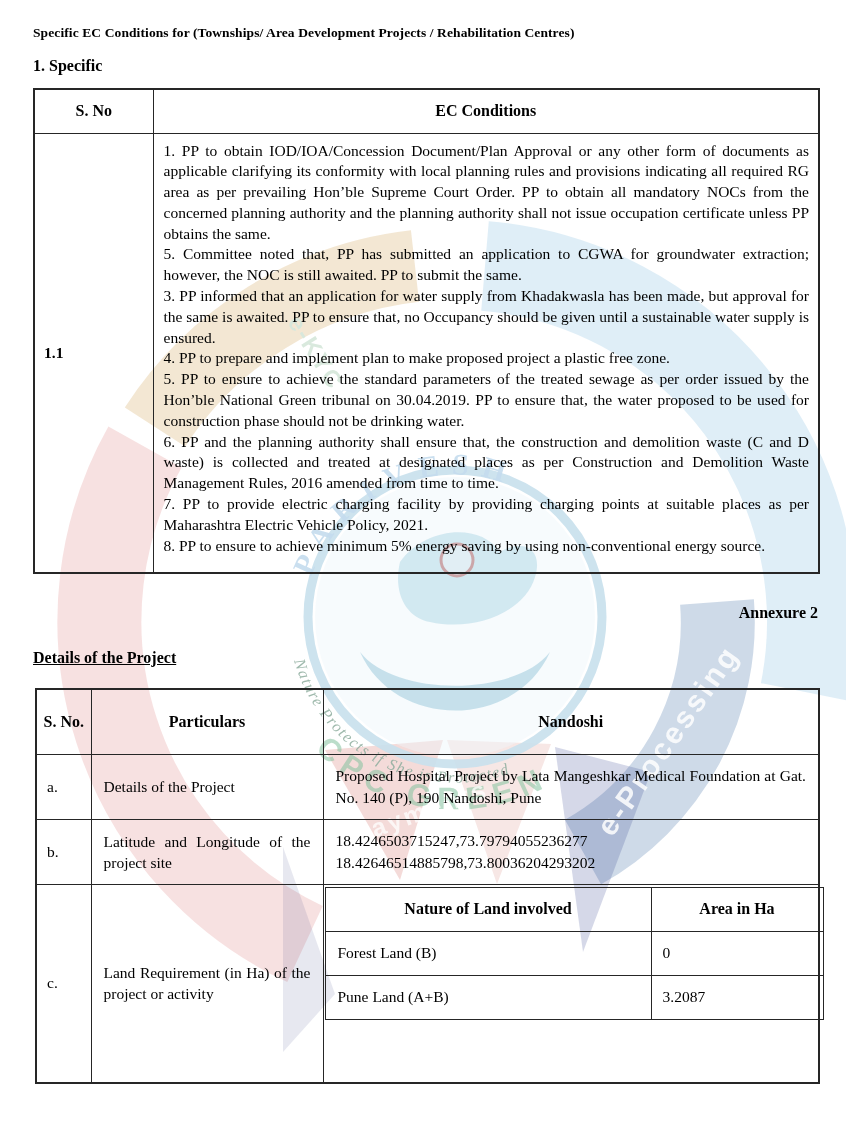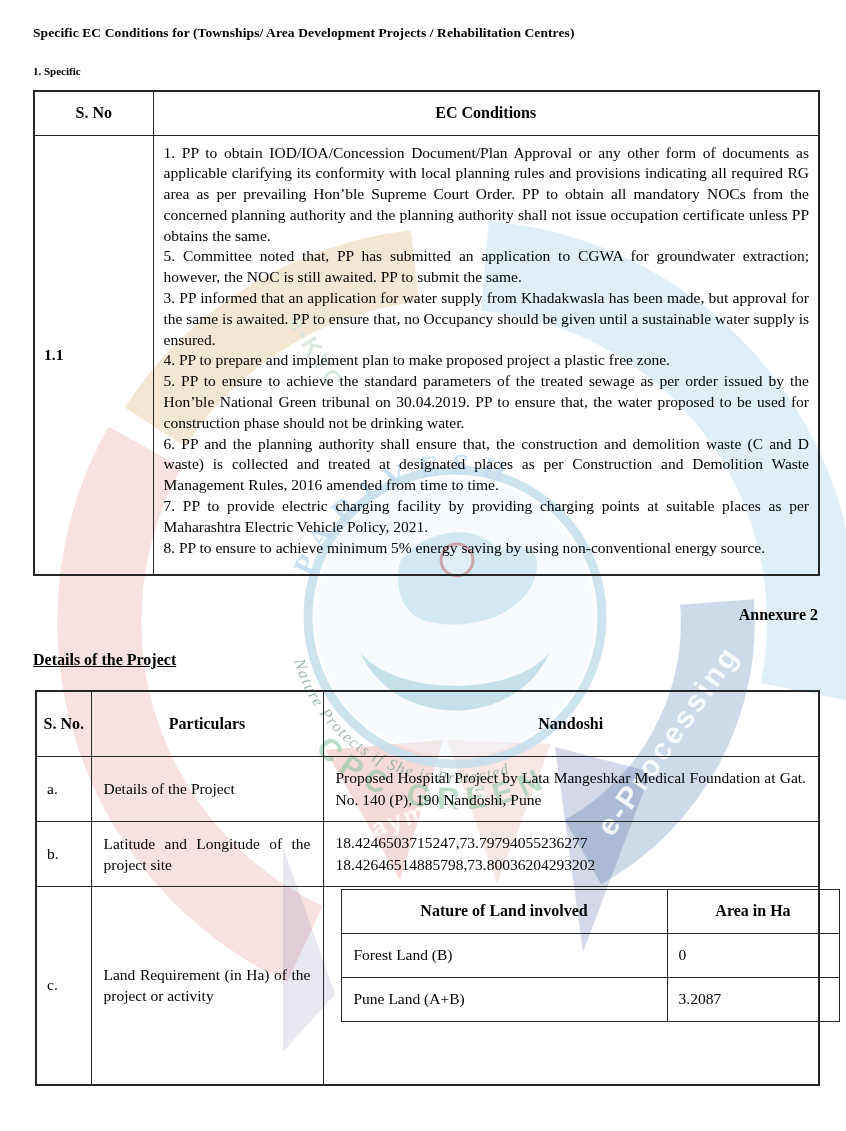--- a/index.html
+++ b/index.html
@@ -4,21 +4,21 @@
 <style>
   html,body{margin:0;padding:0;}
   body{
     width:846px;height:1131px;background:#ffffff;position:relative;overflow:hidden;
     font-family:"Liberation Serif", serif;color:#000;
   }
   .watermark{position:absolute;left:0;top:0;width:846px;height:1131px;z-index:0;}
   .content{position:absolute;left:0;top:4px;width:846px;height:1131px;z-index:1;}
 
   .doc-title{margin:21px 28px 0 33px;font-size:13.5px;font-weight:bold;letter-spacing:.1px;}
-  .section-heading{margin:24px 0 0 33px;font-size:11px;font-weight:bold;}
+  .section-heading{margin:16px 0 0 33px;font-size:16px;font-weight:bold;}
 
   table{border-collapse:collapse;table-layout:fixed;}
   th,td{border:1.6px solid #262626;}
   .ec-table{margin:13px 0 0 33px;width:785px;border:2px solid #262626;}
   .ec-table thead tr{height:44px;}
   .ec-table th{font-size:16px;font-weight:bold;text-align:center;vertical-align:middle;background:transparent;}
   .ec-body-row{height:440px;}
   .sno-cell{vertical-align:middle;font-weight:bold;font-size:15.5px;padding-left:9px;text-align:left;}
   .cond-cell{vertical-align:top;padding:7px 9px 6px 10px;}
   .cond-cell p{margin:0;font-size:15.5px;line-height:20.8px;text-align:justify;}
@@ -29,21 +29,21 @@
   .details-table{margin:21px 0 0 35px;width:783px;border:2px solid #262626;}
   .details-table thead tr{height:65px;}
   .details-table th{font-size:16px;font-weight:bold;text-align:center;vertical-align:middle;}
   .row-a,.row-b{height:65px;}
   .row-c{height:199px;}
   .dt-sno{vertical-align:middle;font-size:15.5px;padding-left:10px;text-align:left;}
   .dt-part{vertical-align:middle;font-size:15.5px;line-height:21px;padding:6px 12px;text-align:justify;}
   .dt-det{vertical-align:middle;font-size:15.5px;line-height:21.5px;padding:6px 12px;}
   .dt-det p{margin:0;text-align:justify;}
   .coord-line{white-space:nowrap;}
-  .nested-cell{vertical-align:top;padding:2px 0 0 17px;margin-left:32px;}
+  .nested-cell{vertical-align:top;padding:2px 0 0 1px;margin-left:32px;}
 
   .land-table{width:498px;border:1.8px solid #262626;}
   .land-table thead tr{height:44px;}
   .land-table th{font-size:16px;font-weight:bold;text-align:center;vertical-align:middle;}
   .land-row{height:44px;}
   .land-nature{font-size:15.5px;padding-left:12px;vertical-align:middle;text-align:left;}
   .land-area{font-size:15.5px;padding-left:11px;vertical-align:middle;text-align:left;}
 </style>
 </head>
 <body>

